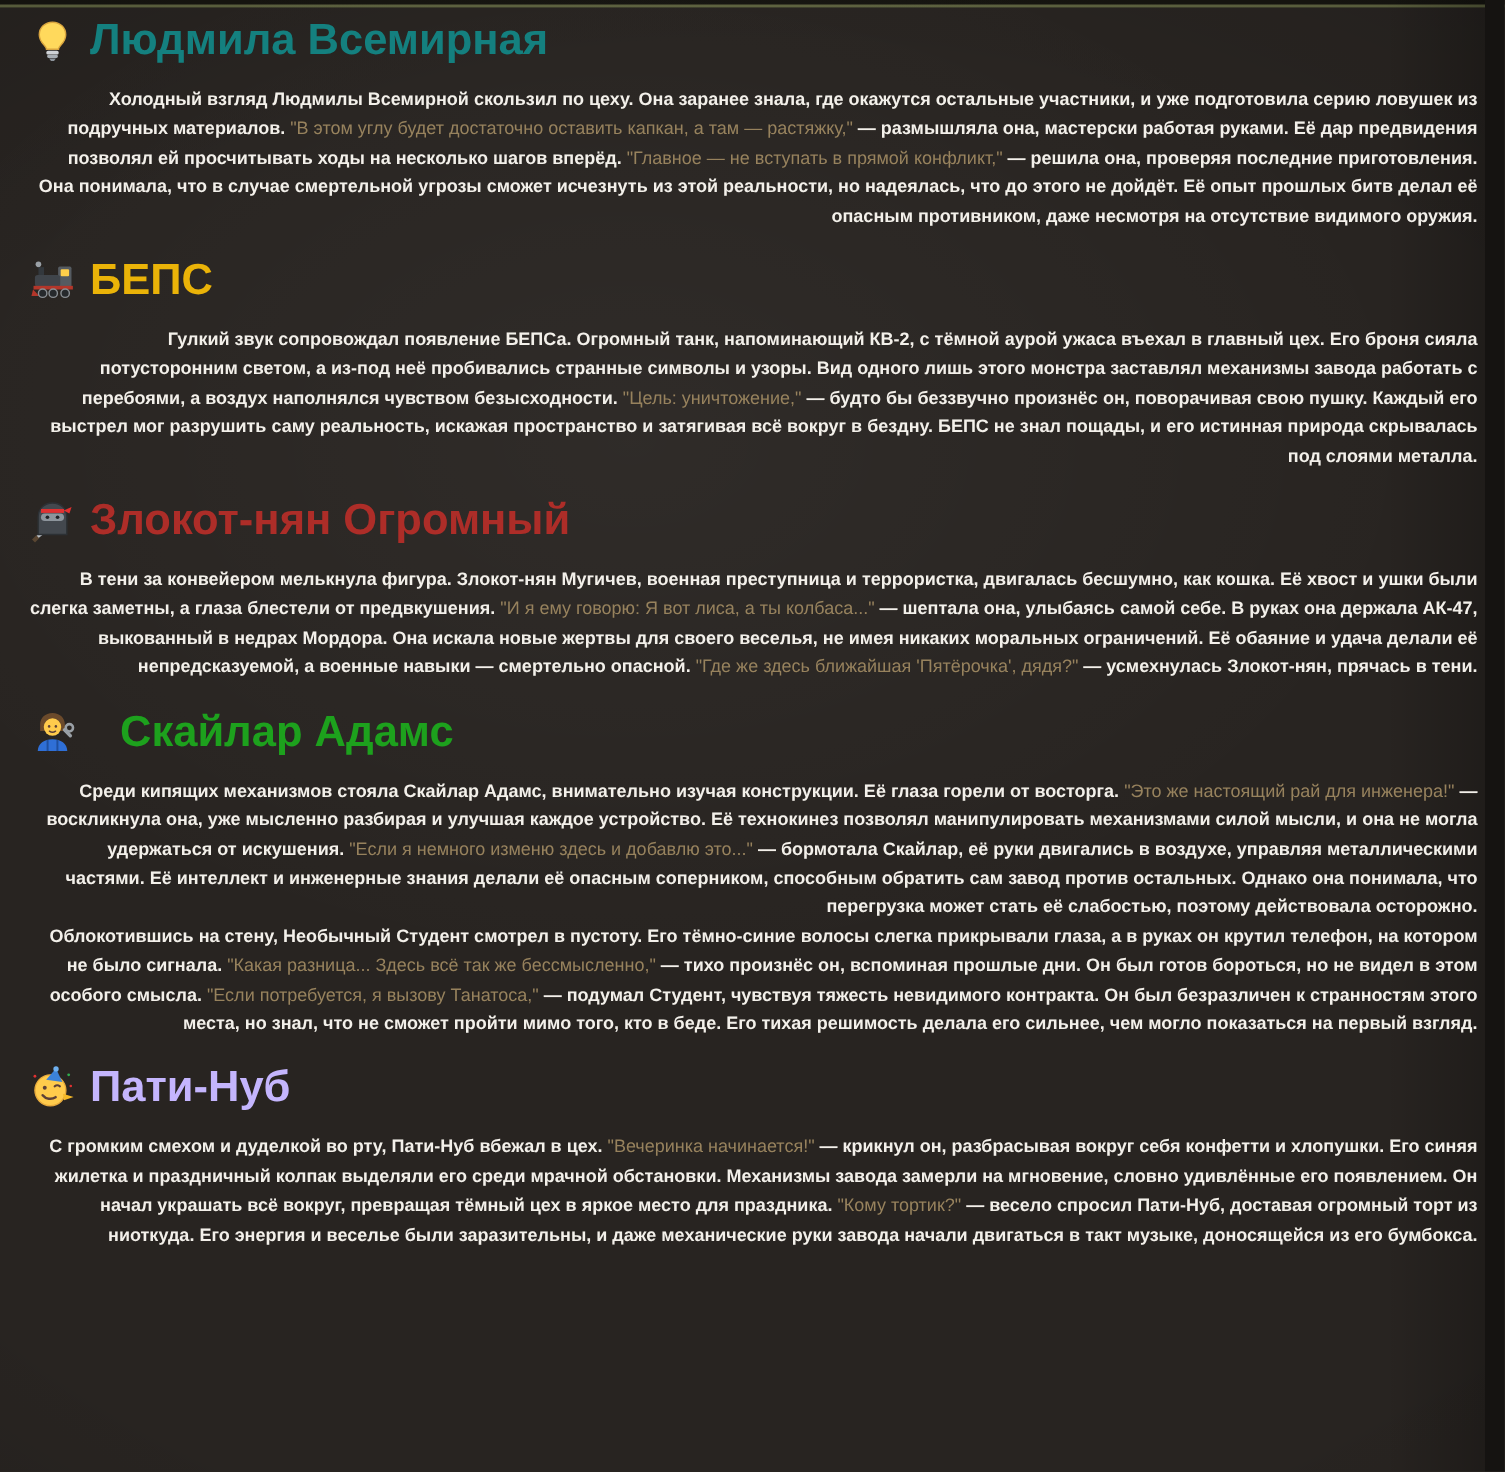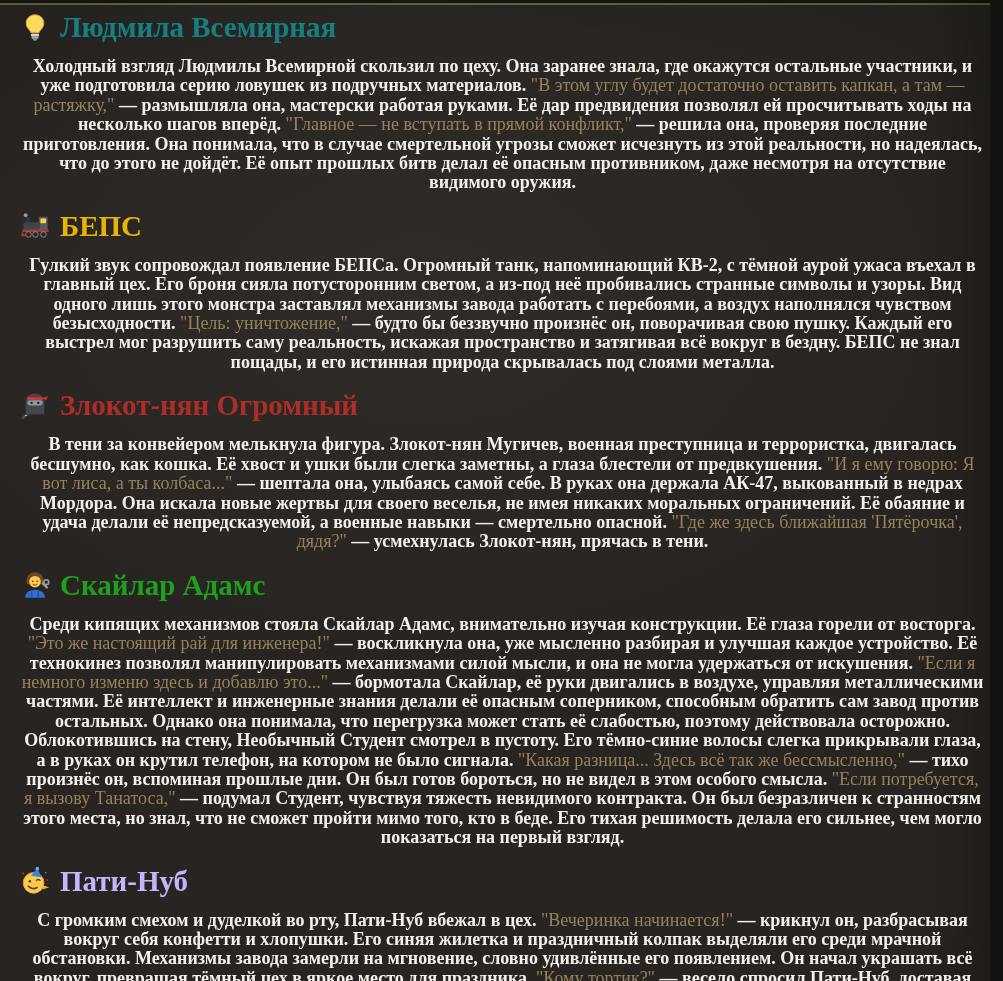--- a/index.html
+++ b/index.html
@@ -37,41 +37,41 @@
     width: 13px;
     height: 100%;
     background: #151311;
     z-index: 3;
   }
   .content {
     position: relative;
     z-index: 2;
     padding: 2px 18px 10px 20px;
   }
-  .char-section { margin: 0; font-family: Liberation Serif, serif; }
+  .char-section { margin: 0; }
   .char-title {
     display: flex;
     align-items: center;
     gap: 10px;
     margin: 16px 0 13px 0;
     font-size: 29px;
     line-height: 34px;
     font-weight: 700;
     letter-spacing: 0;
   }
   .char-section:first-child .char-title { margin-top: 3px; }
   .char-icon { width: 30px; height: 30px; flex: 0 0 auto; }
   .char-icon svg { width: 30px; height: 30px; display: block; }
   .char-desc {
     margin: 0;
-    font-size: 18px;
+    font-size: 12px;
     line-height: 19.4px;
     font-weight: 700;
     color: var(--body-text, #f3f0ea);
-    text-align: center;
+    text-align: right;
   }
   .run-quote {
     color: var(--quote-text, #97825d);
     font-weight: 400;
   }
 </style>
 </head>
 <body>
 
 <div class="top-edge"></div>
@@ -141,21 +141,21 @@
             <circle cx="16" cy="12.5" r="6.2" fill="#ffcb4c"></circle>
             <circle cx="13.6" cy="12" r="0.9" fill="#5d4037"></circle>
             <circle cx="18.4" cy="12" r="0.9" fill="#5d4037"></circle>
             <path d="M13.8 15.4c1.3 1 3.1 1 4.4 0" stroke="#5d4037" stroke-width="1" fill="none" stroke-linecap="round"></path>
             <path d="M5.5 29.5c0-5.3 4.8-8.4 10.5-8.4s10.5 3.1 10.5 8.4z" fill="#2f6fd6"></path>
             <path d="M12.5 21.6v7.9M19.5 21.6v7.9" stroke="#1f4f9e" stroke-width="1.4"></path>
             <path d="M24.5 14.5l4.2 4.2" stroke="#9aa0a6" stroke-width="2.4" stroke-linecap="round"></path>
             <circle cx="28" cy="13" r="2.6" fill="none" stroke="#9aa0a6" stroke-width="1.8"></circle>
           </svg>
         </span>
-      <span class="char-name" style="color: rgb(29, 161, 29);">Скайлар Адамс</span>
+      <span class="char-name" style="color: rgb(29, 161, 29); margin-left: 20px;">Скайлар Адамс</span>
     </h2>
     <p class="char-desc"><span class="run-text">Среди кипящих механизмов стояла Скайлар Адамс, внимательно изучая конструкции. Её глаза горели от восторга. </span><span class="run-quote">"Это же настоящий рай для инженера!"</span><span class="run-text"> — воскликнула она, уже мысленно разбирая и улучшая каждое устройство. Её технокинез позволял манипулировать механизмами силой мысли, и она не могла удержаться от искушения. </span><span class="run-quote">"Если я немного изменю здесь и добавлю это..."</span><span class="run-text"> — бормотала Скайлар, её руки двигались в воздухе, управляя металлическими частями. Её интеллект и инженерные знания делали её опасным соперником, способным обратить сам завод против остальных. Однако она понимала, что перегрузка может стать её слабостью, поэтому действовала осторожно.</span></p>
   </section>
 
   <section class="char-section">
     <p class="char-desc"><span class="run-text">Облокотившись на стену, Необычный Студент смотрел в пустоту. Его тёмно-синие волосы слегка прикрывали глаза, а в руках он крутил телефон, на котором не было сигнала. </span><span class="run-quote">"Какая разница... Здесь всё так же бессмысленно,"</span><span class="run-text"> — тихо произнёс он, вспоминая прошлые дни. Он был готов бороться, но не видел в этом особого смысла. </span><span class="run-quote">"Если потребуется, я вызову Танатоса,"</span><span class="run-text"> — подумал Студент, чувствуя тяжесть невидимого контракта. Он был безразличен к странностям этого места, но знал, что не сможет пройти мимо того, кто в беде. Его тихая решимость делала его сильнее, чем могло показаться на первый взгляд.</span></p>
   </section>
 
   <section class="char-section">
     <h2 class="char-title">

